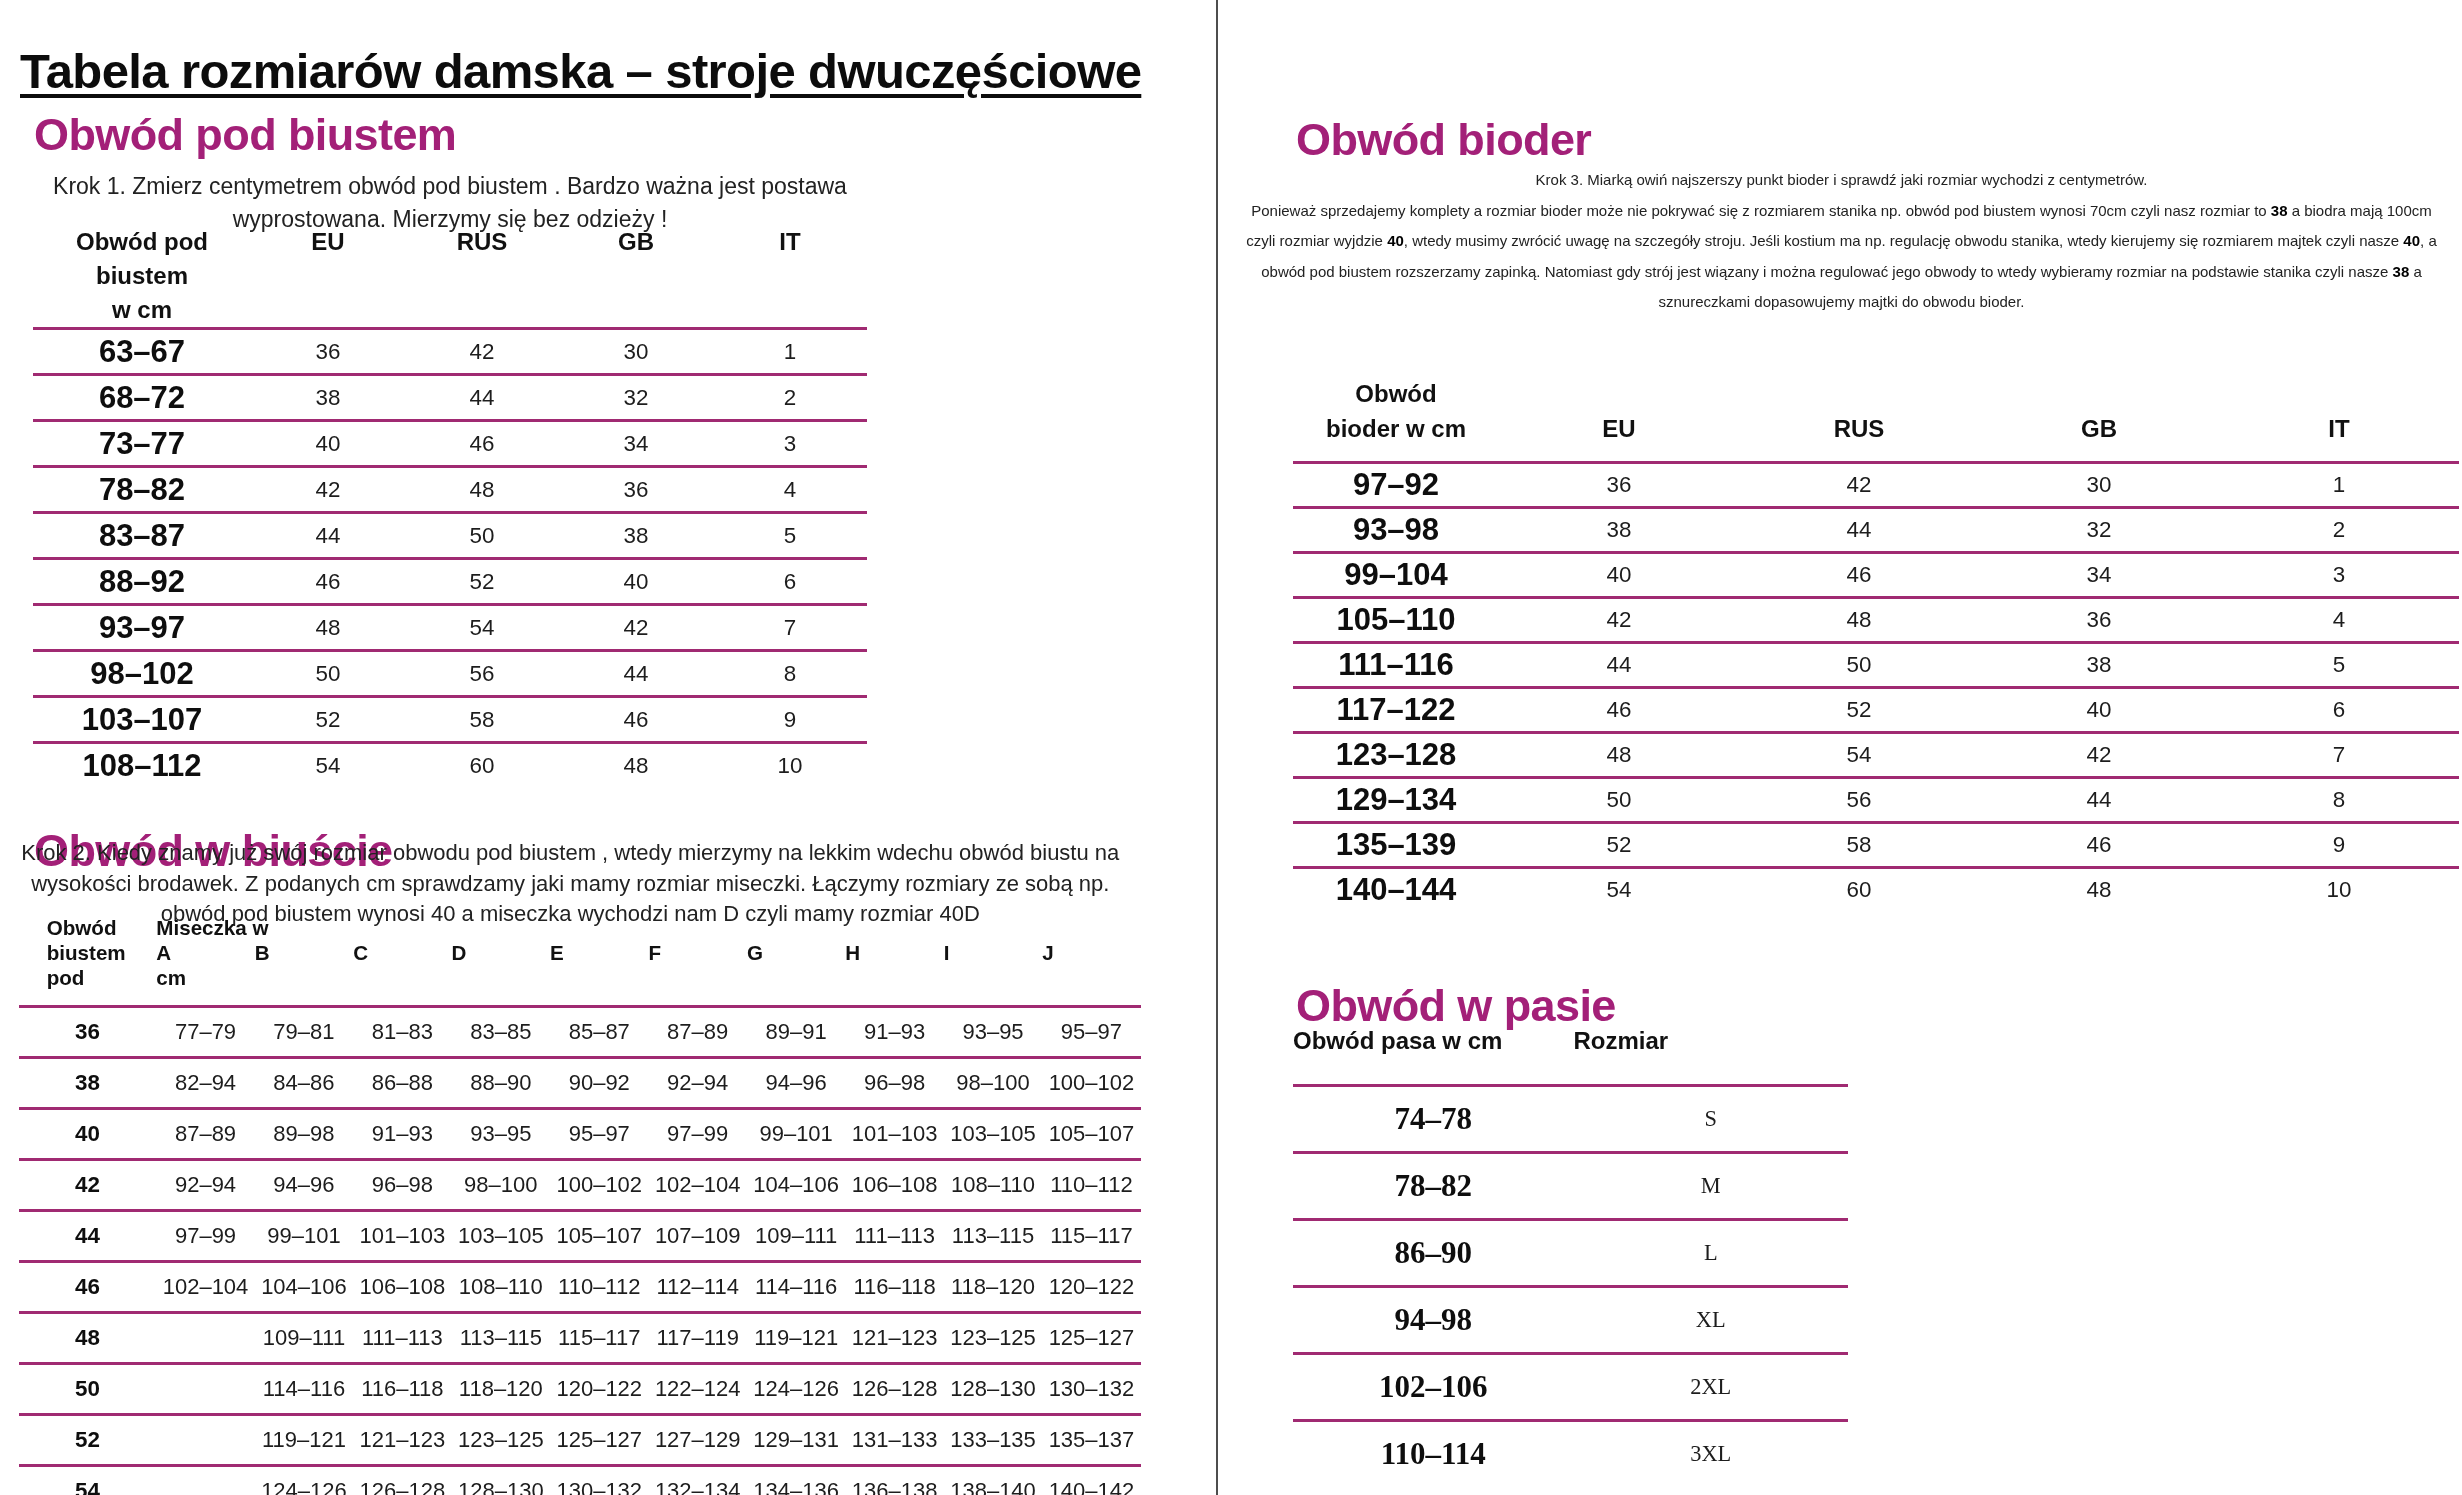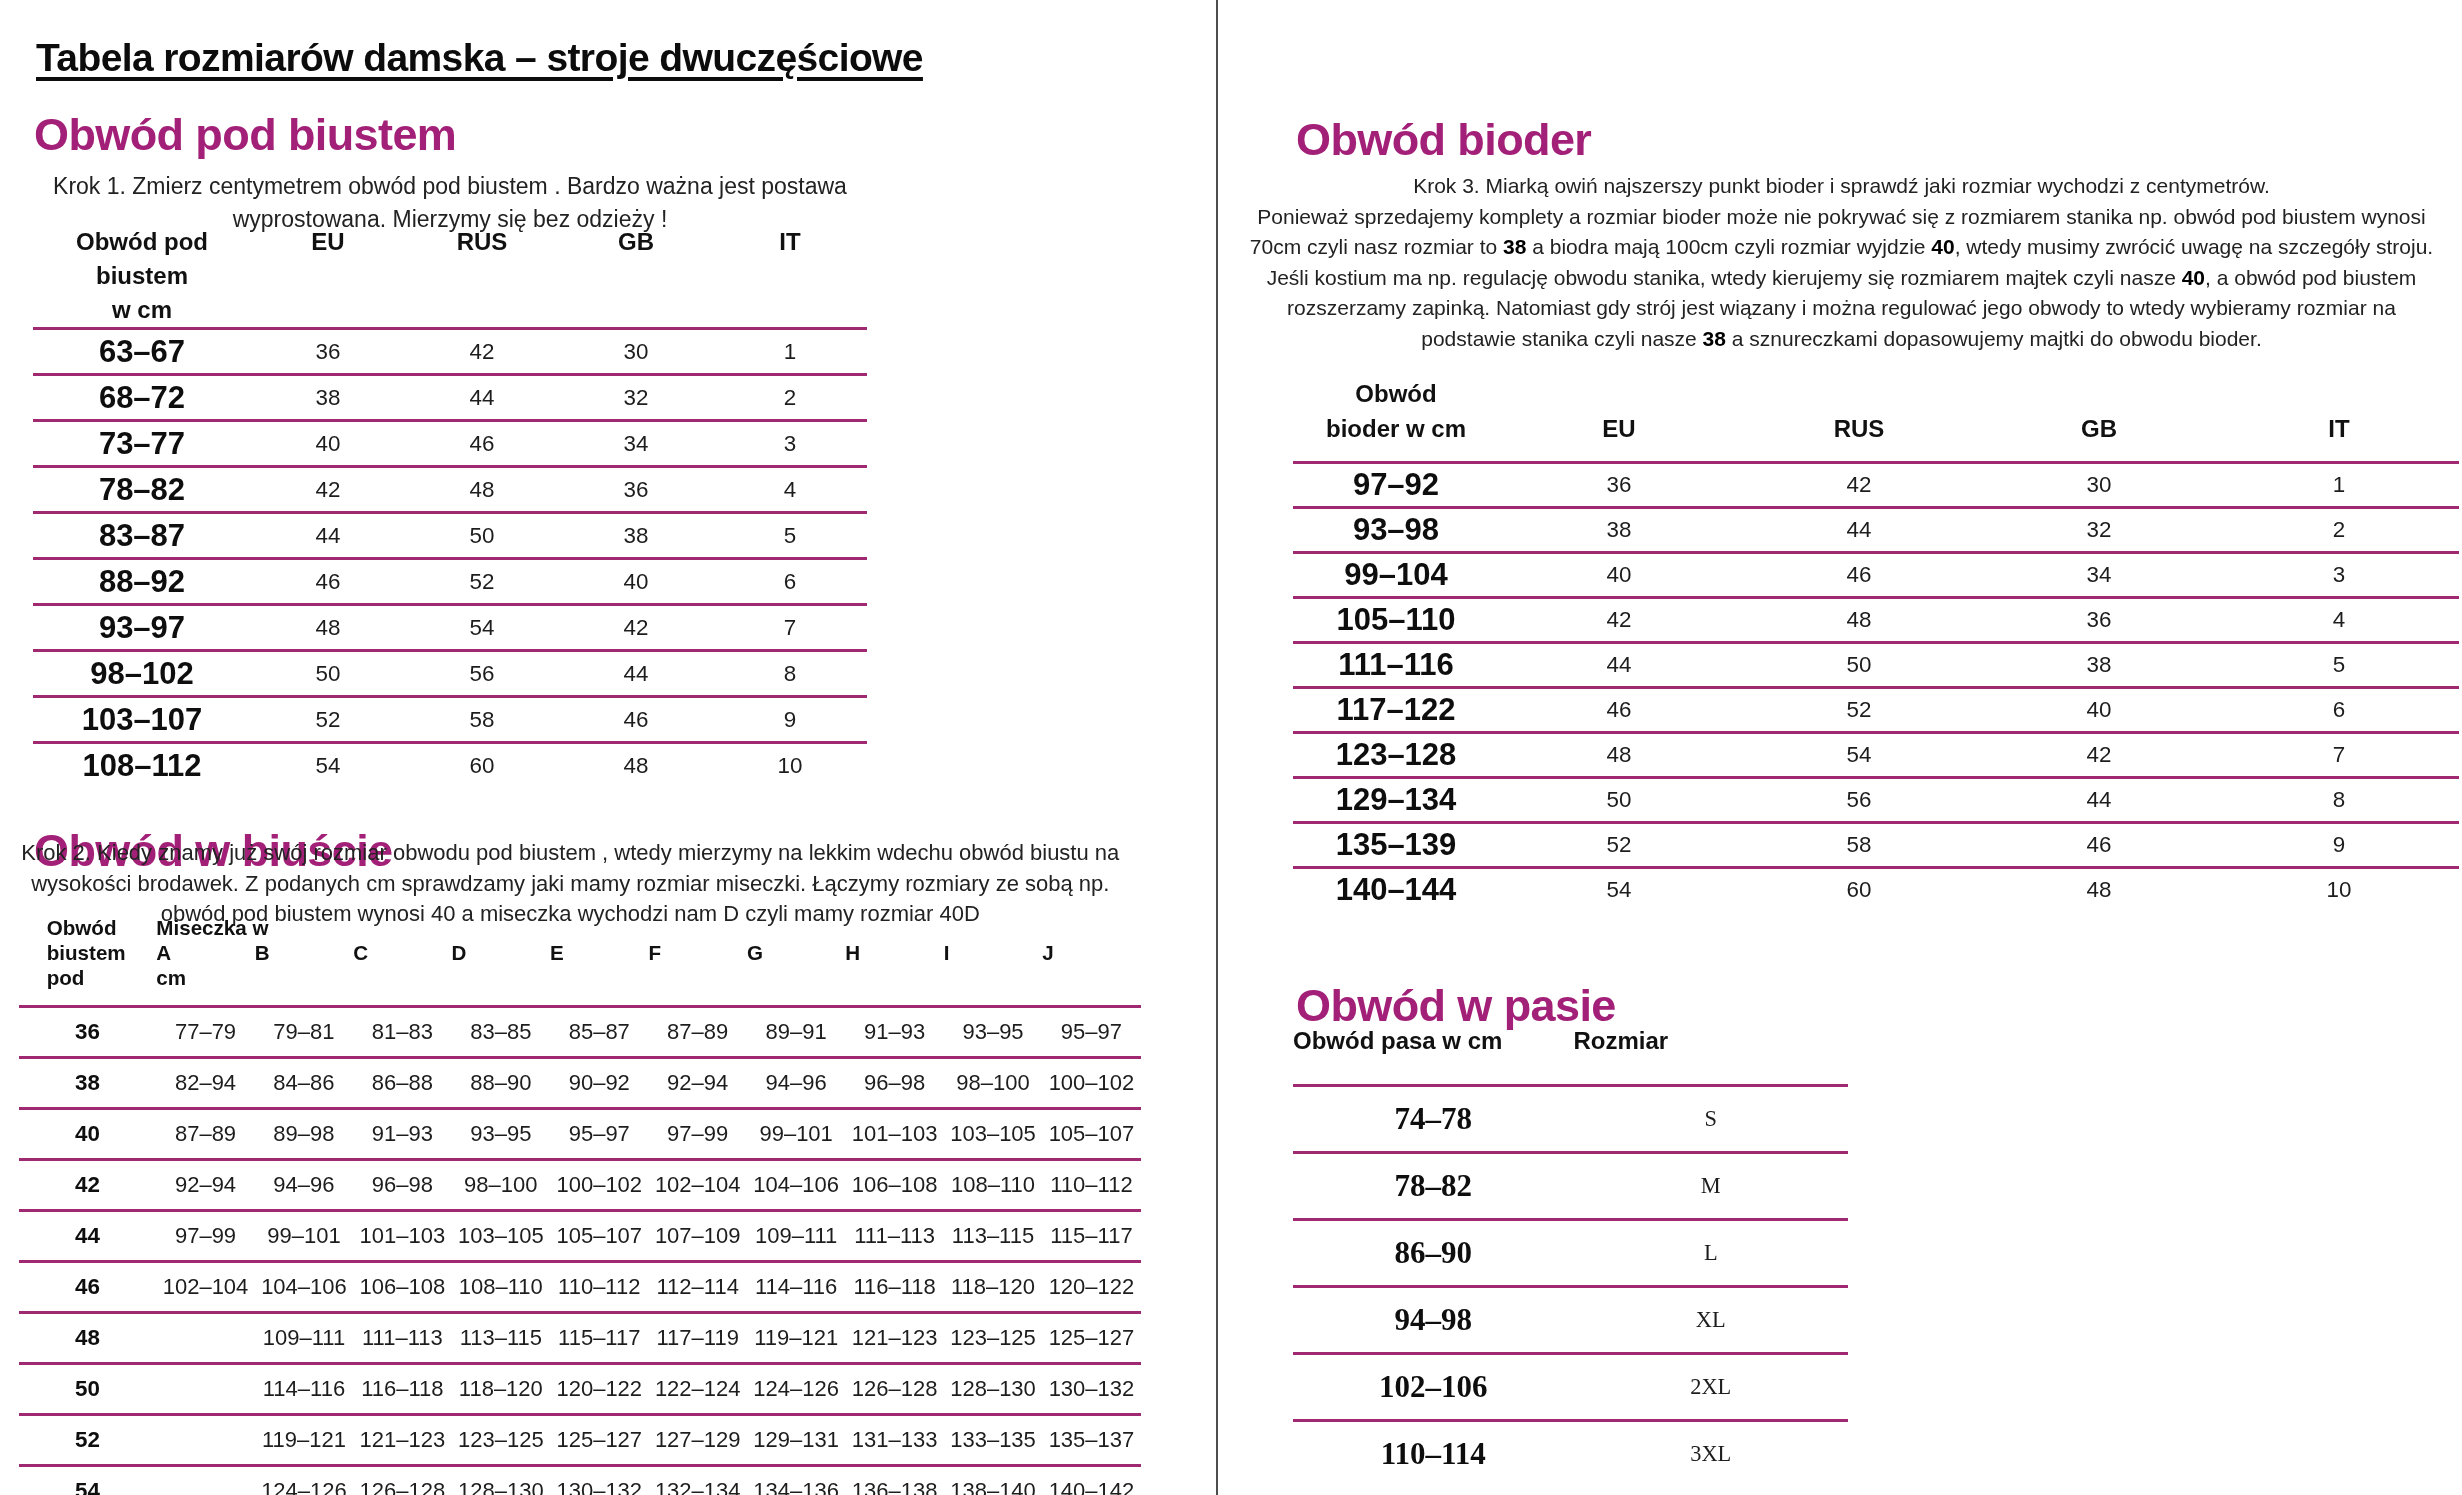--- a/index.html
+++ b/index.html
@@ -8,21 +8,21 @@
     --divider:#4d4d4d;
     --ink:#161616;
   }
   html,body{margin:0;padding:0;}
   body{
     width:2462px;height:1496px;position:relative;background:#ffffff;
     font-family:"Liberation Sans", sans-serif;color:var(--ink);overflow:hidden;
   }
   .abs{position:absolute;}
   .page-title{
-    left:36px;top:10px;font-size:39px;font-weight:bold;letter-spacing:-0.6px;
+    left:20px;top:10px;font-size:49px;font-weight:bold;letter-spacing:-0.6px;
     text-decoration:underline;text-decoration-thickness:3.7px;text-underline-offset:6.2px;
     color:#0c0c0c;white-space:nowrap;
   }
   .section-heading{
     font-size:45px;font-weight:bold;color:var(--accent);letter-spacing:-0.6px;white-space:nowrap;
   }
   .step-text{
     text-align:center;font-size:23px;line-height:33px;color:#222;
   }
   table{border-collapse:collapse;table-layout:fixed;}
@@ -336,21 +336,21 @@
         <td>134–136</td>
         <td>136–138</td>
         <td>138–140</td>
         <td>140–142</td>
       </tr>
     </tbody>
 </table>
 
 <h2 class="abs section-heading" style="left:1296px;top:77px;">Obwód bioder</h2>
 
-<p class="abs step-text krok3" style="left:1240px;top:150px;width:1203px;font-size:21px;line-height:30.5px;">
+<p class="abs step-text krok3" style="left:1240px;top:150px;width:1203px;font-size:15px;line-height:30.5px;">
   <span class="block">Krok 3. Miarką owiń najszerszy punkt bioder i sprawdź jaki rozmiar wychodzi z centymetrów.</span><span>Ponieważ sprzedajemy komplety a rozmiar bioder może nie pokrywać się z rozmiarem stanika np. obwód pod biustem wynosi 70cm czyli nasz rozmiar to </span><b>38</b><span> a biodra mają 100cm czyli rozmiar wyjdzie </span><b>40</b><span>, wtedy musimy zwrócić uwagę na szczegóły stroju. Jeśli kostium ma np. regulację obwodu stanika, wtedy kierujemy się rozmiarem majtek czyli nasze </span><b>40</b><span>, a obwód pod biustem rozszerzamy zapinką. Natomiast gdy strój jest wiązany i można regulować jego obwody to wtedy wybieramy rozmiar na podstawie stanika czyli nasze </span><b>38</b><span> a sznureczkami dopasowujemy majtki do obwodu bioder.</span>
 </p>
 
 <table class="abs datatable t-hips">
   <colgroup>
       <col style="width:206px">
       <col style="width:240px">
       <col style="width:240px">
       <col style="width:240px">
       <col style="width:240px">

